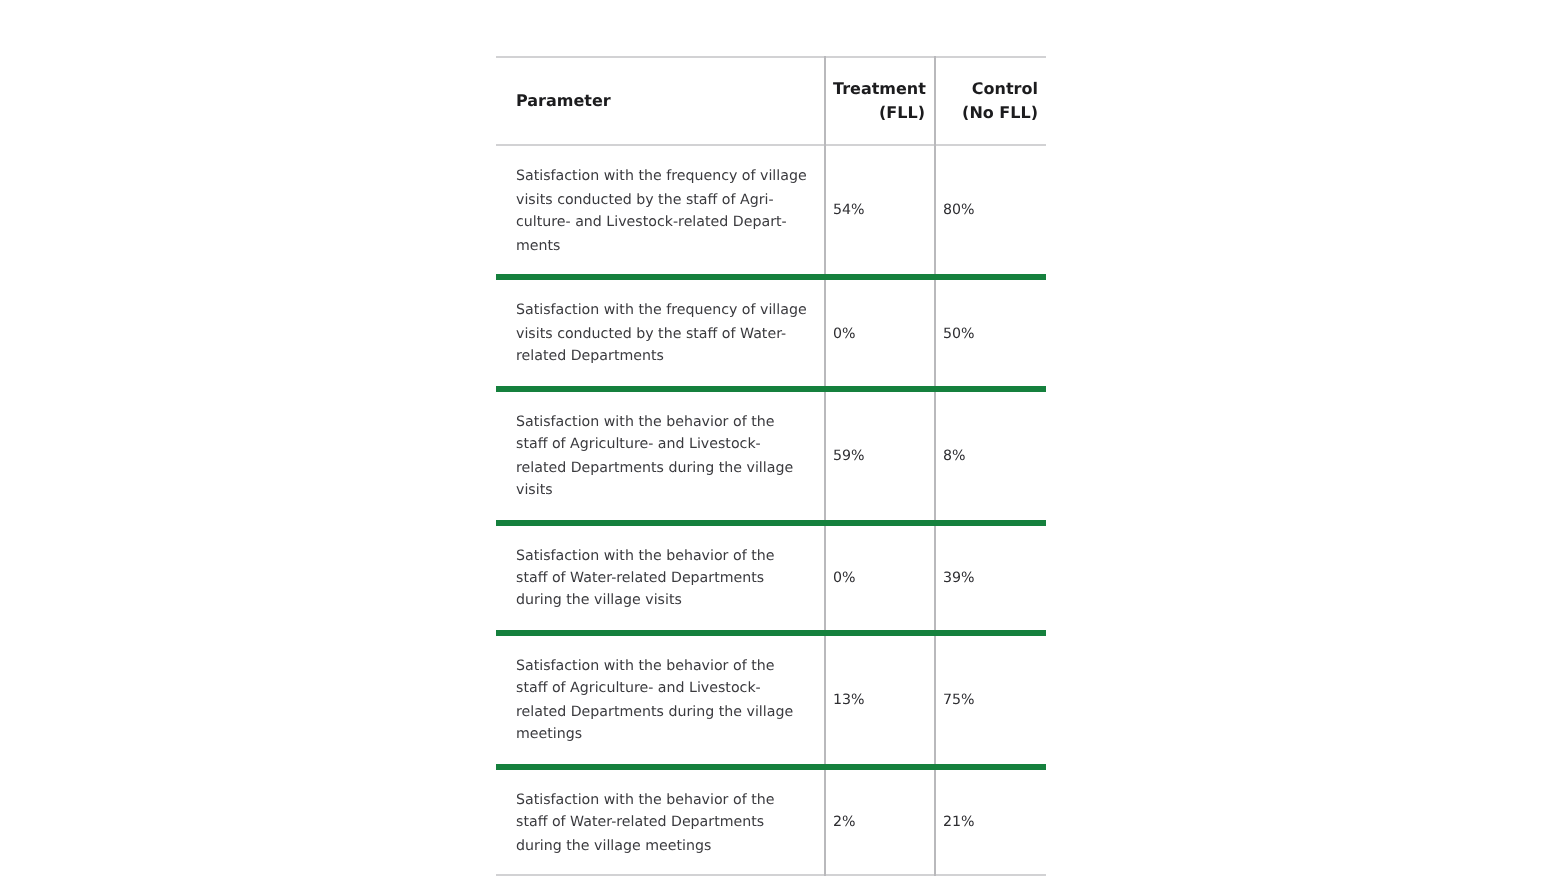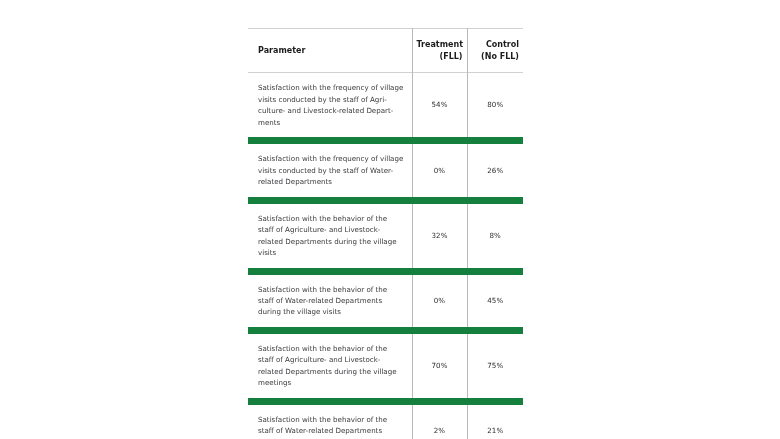--- a/index.html
+++ b/index.html
@@ -35,21 +35,21 @@
   table.data-table col.col-param  { width: 164px; }
   table.data-table col.col-treat  { width: 55px; }
   table.data-table col.col-ctrl   { width: 56px; }
 
   
   table.data-table thead tr.header-row {
     border-top: 1px solid #d2d2d4;
     border-bottom: 1px solid #d2d2d4;
   }
   table.data-table tbody tr.data-row {
-    border-bottom: 7px solid #15803d;
+    border-bottom: 3px solid #15803d;
   }
   table.data-table tbody tr.data-row:last-child {
     border-bottom: 1px solid #d2d2d4;
   }
 
   
   th.cell-param, td.cell-param {
     border-right: 1px solid #b9b9bc;
   }
   th.cell-treat, td.cell-treat {
@@ -84,21 +84,20 @@
     line-height: 1.62;
     padding: 9px 0 9px 0;
     vertical-align: middle;
   }
   td.cell-param {
     text-align: left;
     padding-left: 10px;
     padding-right: 8px;
   }
   td.cell-treat, td.cell-ctrl {
-    text-align: center;
     padding-left: 4px;
     padding-right: 4px;
     color: #2e2e32;
   }
 </style>
 </head>
 <body>
 
 <div id="page-root">
 
@@ -126,35 +125,35 @@
       </thead>
       <tbody>
         <tr class="data-row">
           <td class="cell-param">Satisfaction with the frequency of village visits conducted by the staff of Agri-culture- and Livestock-related Depart-ments</td>
           <td class="cell-treat">54%</td>
           <td class="cell-ctrl">80%</td>
         </tr>
         <tr class="data-row">
           <td class="cell-param">Satisfaction with the frequency of village visits conducted by the staff of Water-related Departments</td>
           <td class="cell-treat">0%</td>
-          <td class="cell-ctrl">26%</td>
+          <td class="cell-ctrl">50%</td>
         </tr>
         <tr class="data-row">
           <td class="cell-param">Satisfaction with the behavior of the staff of Agriculture- and Livestock-related Departments during the village visits</td>
-          <td class="cell-treat">32%</td>
+          <td class="cell-treat">59%</td>
           <td class="cell-ctrl">8%</td>
         </tr>
         <tr class="data-row">
           <td class="cell-param">Satisfaction with the behavior of the staff of Water-related Departments during the village visits</td>
           <td class="cell-treat">0%</td>
-          <td class="cell-ctrl">45%</td>
+          <td class="cell-ctrl">39%</td>
         </tr>
         <tr class="data-row">
           <td class="cell-param">Satisfaction with the behavior of the staff of Agriculture- and Livestock-related Departments during the village meetings</td>
-          <td class="cell-treat">70%</td>
+          <td class="cell-treat">13%</td>
           <td class="cell-ctrl">75%</td>
         </tr>
         <tr class="data-row">
           <td class="cell-param">Satisfaction with the behavior of the staff of Water-related Departments during the village meetings</td>
           <td class="cell-treat">2%</td>
           <td class="cell-ctrl">21%</td>
         </tr>
       </tbody>
     </table>
   </div>

